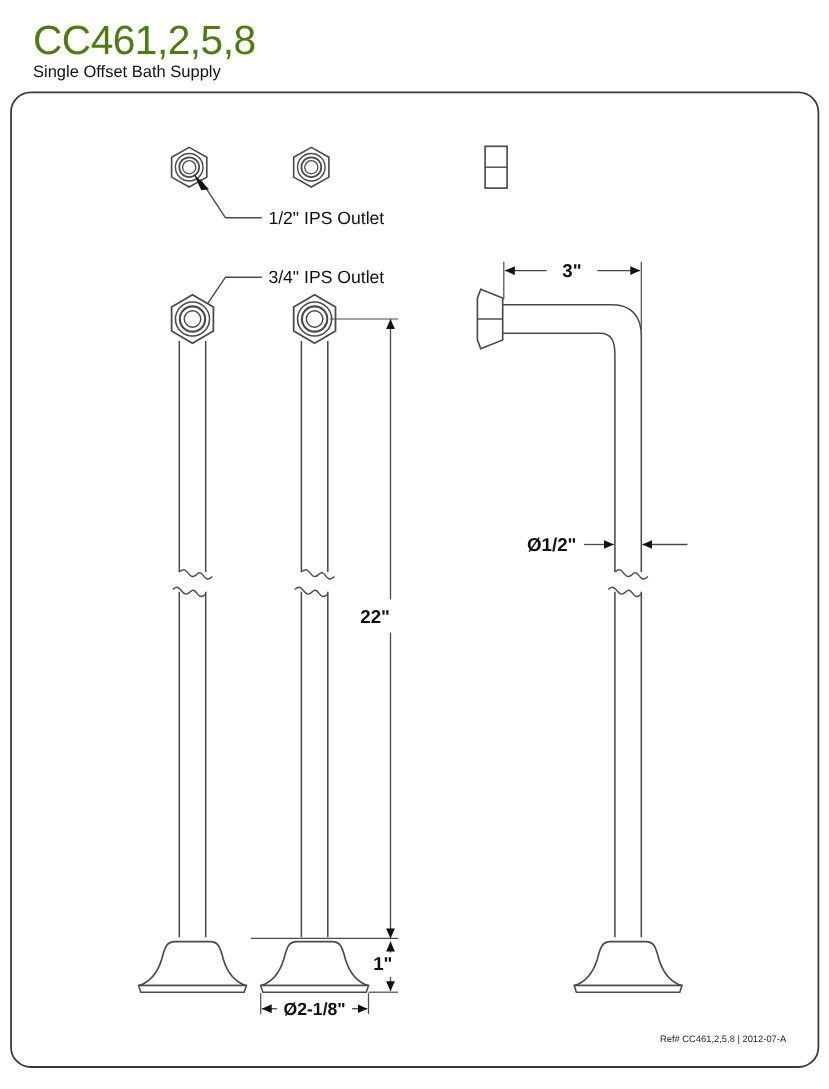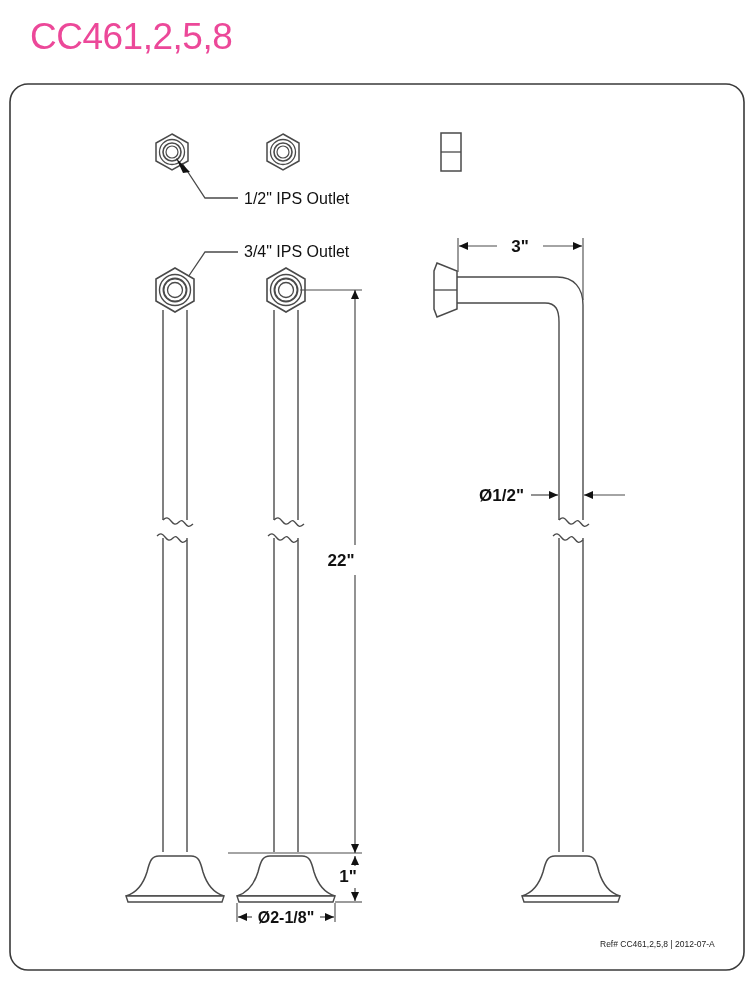--- a/index.html
+++ b/index.html
@@ -25,21 +25,21 @@
     position: absolute;
     left: 30px;
     top: 18px;
     width: 500px;
   }
   .title-main {
     font-size: 37px;
     line-height: 38px;
     font-weight: normal;
     letter-spacing: -0.5px;
-    color: #ec4899;
+    color: #4d7c0f;
     white-space: nowrap;
   }
   .title-sub {
     font-size: 15px;
     line-height: 17px;
     margin-top: 1px;
     color: #111;
     white-space: nowrap;
   }
   svg#drawing {
@@ -72,20 +72,21 @@
     fill: #222;
   }
 </style>
 </head>
 <body>
 
 <div id="sheet">
 
   <div class="title-block">
     <div class="title-main">CC461,2,5,8</div>
+    <div class="title-sub">Single Offset Bath Supply</div>
   </div>
 
   <svg id="drawing" viewBox="0 0 754 990">
     <defs>
       <marker id="arrHead" markerWidth="10" markerHeight="8" refX="9" refY="4" orient="auto" markerUnits="userSpaceOnUse">
         <path d="M0,0 L9,4 L0,8 Z" fill="#111"></path>
       </marker>
       <marker id="arrTail" markerWidth="10" markerHeight="8" refX="1" refY="4" orient="auto" markerUnits="userSpaceOnUse">
         <path d="M10,0 L1,4 L10,8 Z" fill="#111"></path>
       </marker>

